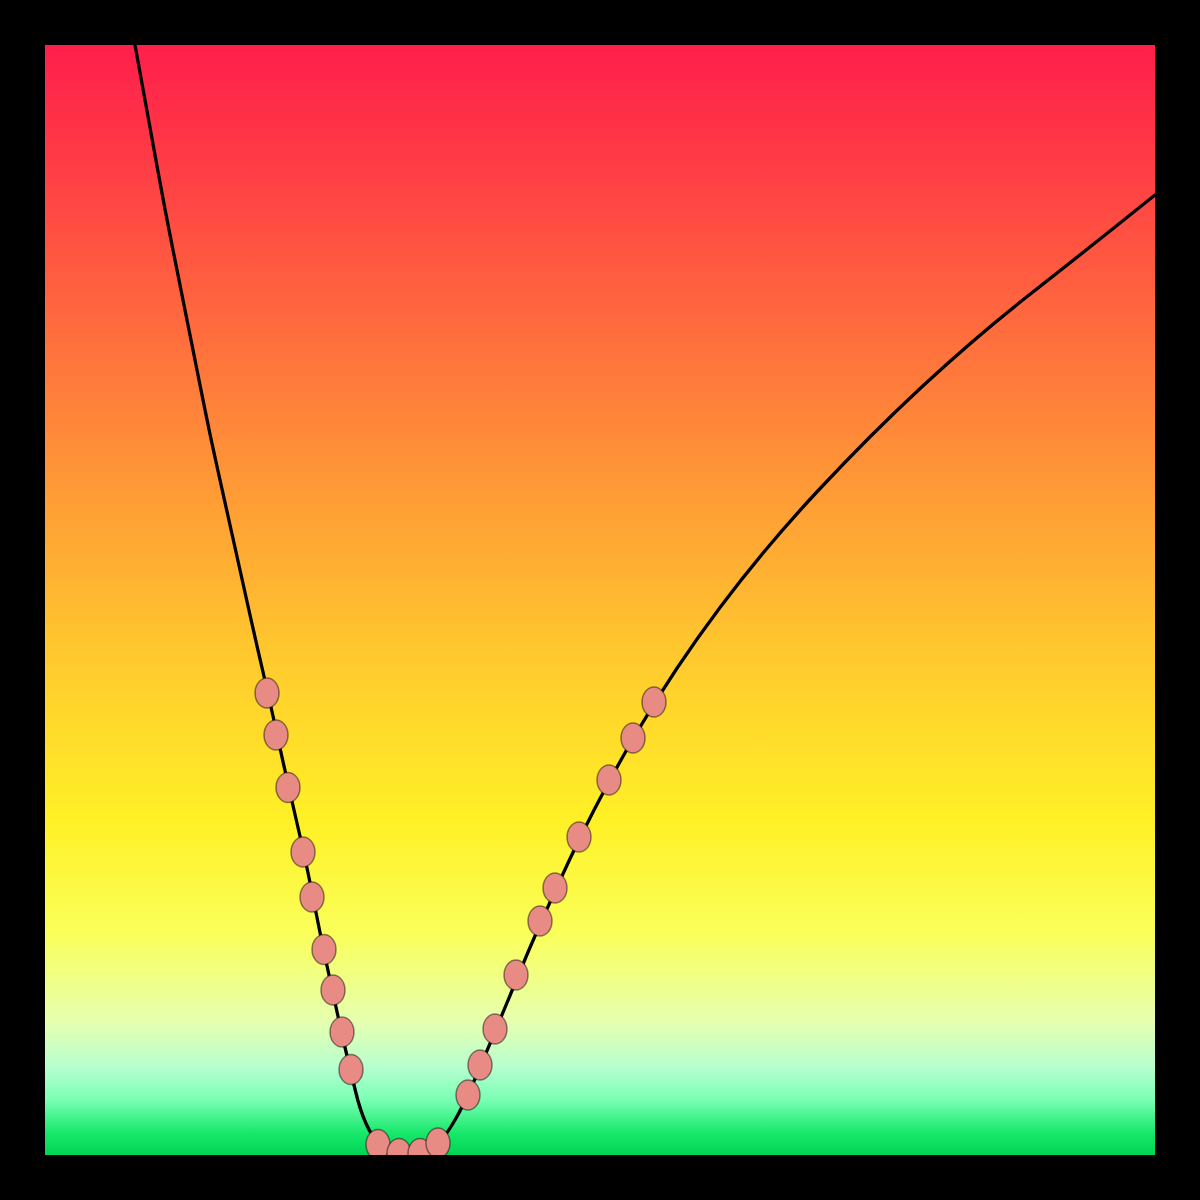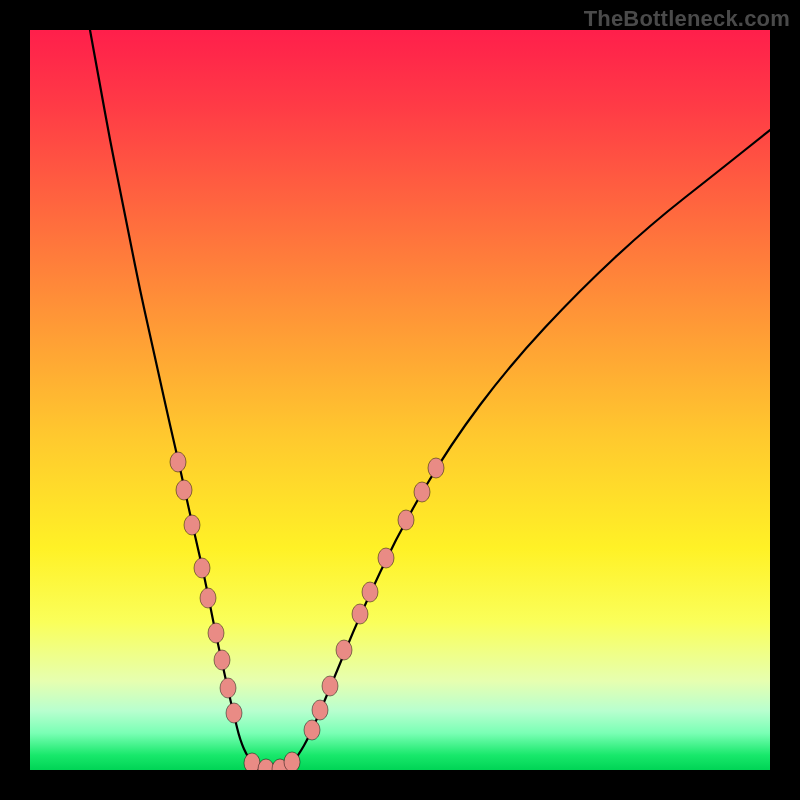--- a/index.html
+++ b/index.html
@@ -98,14 +98,13 @@
           <ellipse cx="314" cy="620" rx="8" ry="10" class="bead"></ellipse>
           <ellipse cx="330" cy="584" rx="8" ry="10" class="bead"></ellipse>
           <ellipse cx="340" cy="562" rx="8" ry="10" class="bead"></ellipse>
           <ellipse cx="356" cy="528" rx="8" ry="10" class="bead"></ellipse>
           <ellipse cx="376" cy="490" rx="8" ry="10" class="bead"></ellipse>
           <ellipse cx="392" cy="462" rx="8" ry="10" class="bead"></ellipse>
           <ellipse cx="406" cy="438" rx="8" ry="10" class="bead"></ellipse>
         </g>
     </svg>
   </div>
-  <div class="watermark">TheBottleneck.com</div>
 </div>
 
 </body></html>

